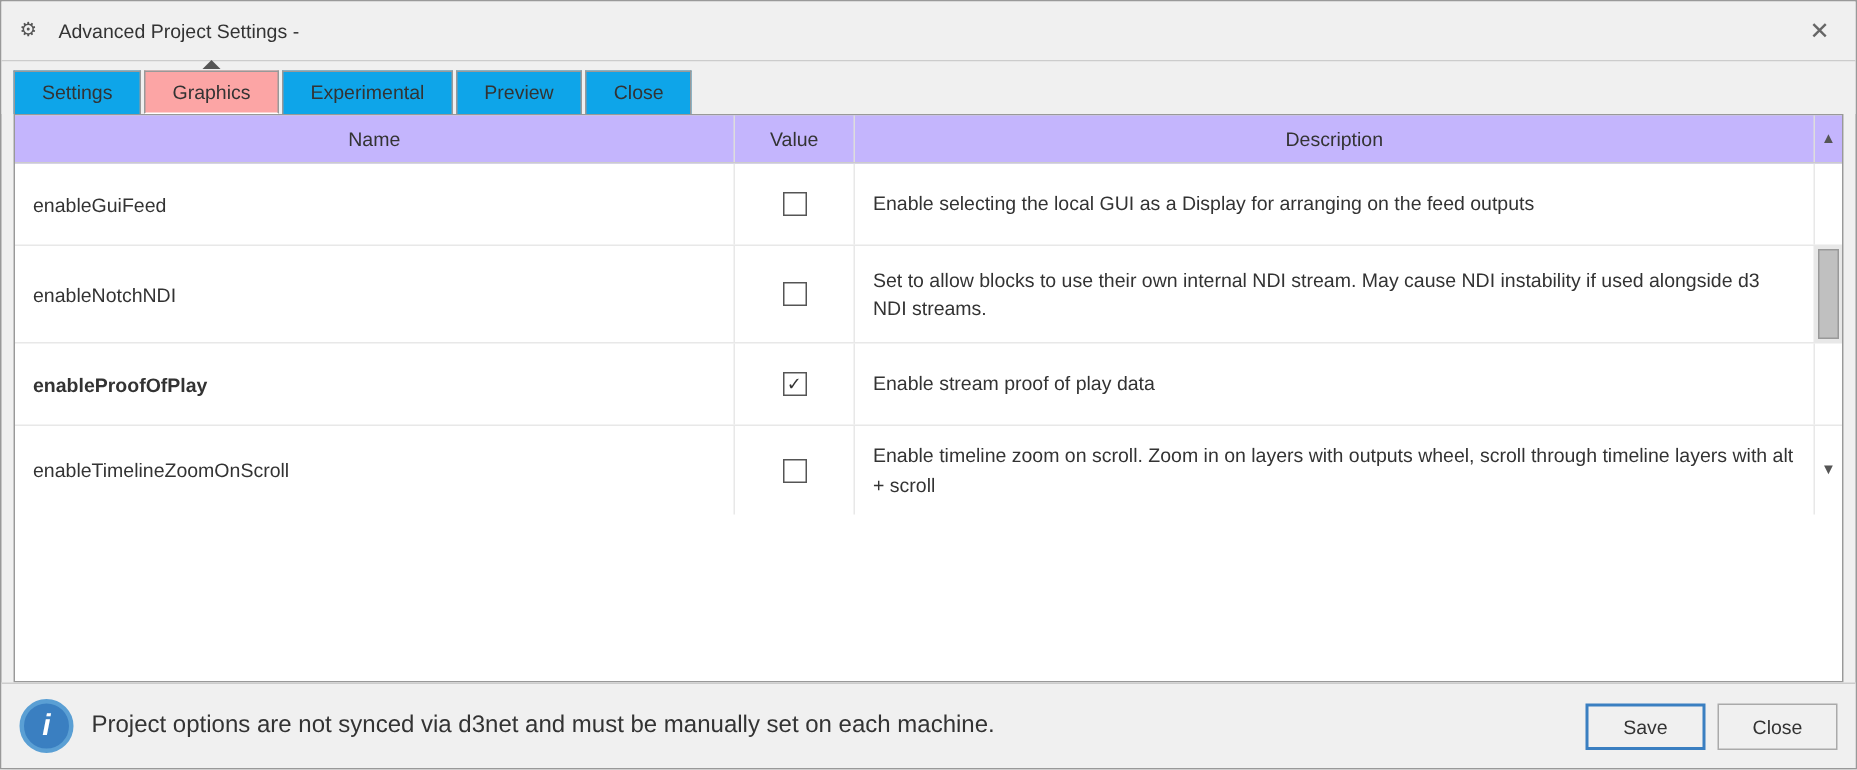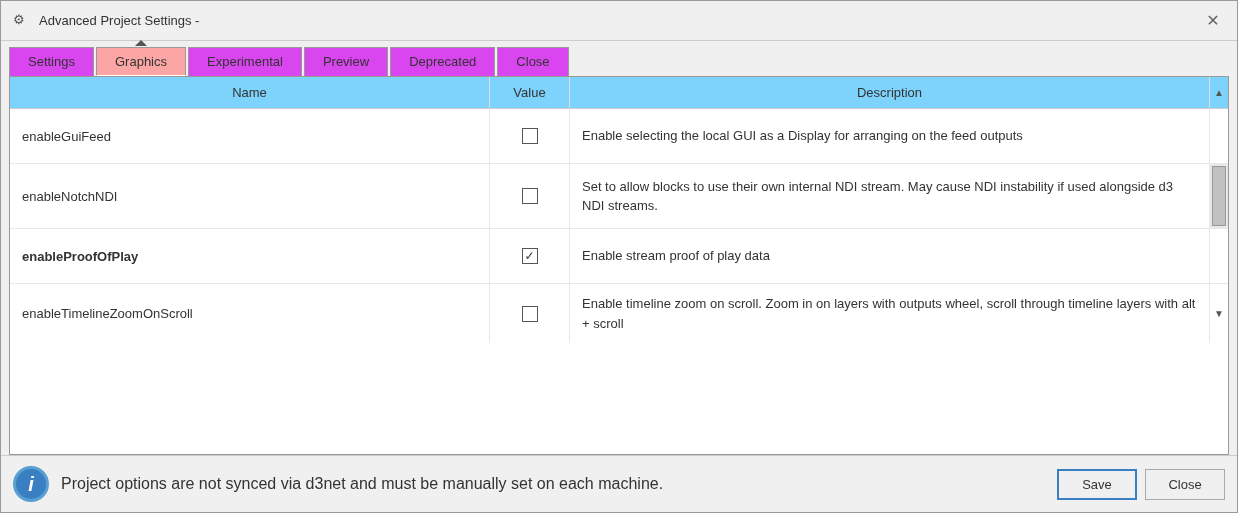--- a/index.html
+++ b/index.html
@@ -59,21 +59,21 @@
     }
     .tab-bar {
       display: flex;
       background: #f0f0f0;
       padding: 6px 0 0 8px;
       gap: 0;
     }
     .tab {
       padding: 6px 18px;
       border: 1px solid #999;
-      background: #d946ef;
+      background: #0ea5e9;
       cursor: pointer;
       font-size: 13px;
       color: #333;
       border-bottom: none;
       margin-right: 2px;
       position: relative;
     }
     .tab.active {
       background: #fca5a5;
       border-bottom: 1px solid #fff;
@@ -96,21 +96,21 @@
       background: #fff;
       border: 1px solid #999;
       margin: 0 8px;
       display: flex;
       flex-direction: column;
     }
     .table-header {
       display: grid;
       grid-template-columns: 480px 80px 1fr 18px;
       border-bottom: 1px solid #ccc;
-      background: #7dd3fc;
+      background: #c4b5fd;
     }
     .th {
       padding: 8px 12px;
       text-align: center;
       font-size: 13px;
       color: #333;
       border-right: 1px solid #ddd;
     }
     .th:last-child { border-right: none; padding: 0; }
     .scroll-btn-top {
@@ -249,23 +249,20 @@
       <div class="tab-underline"></div>
       <span>Graphics</span>
     </div>
     <div class="tab">
       <span>Experimental</span>
     </div>
     <div class="tab">
       <span>Preview</span>
     </div>
     <div class="tab">
-      <span>Deprecated</span>
-    </div>
-    <div class="tab">
       <span>Close</span>
     </div>
   </div>
 
   <div class="content-area">
 
     <div class="table-header">
       <div class="th">Name</div>
       <div class="th">Value</div>
       <div class="th">Description</div>

